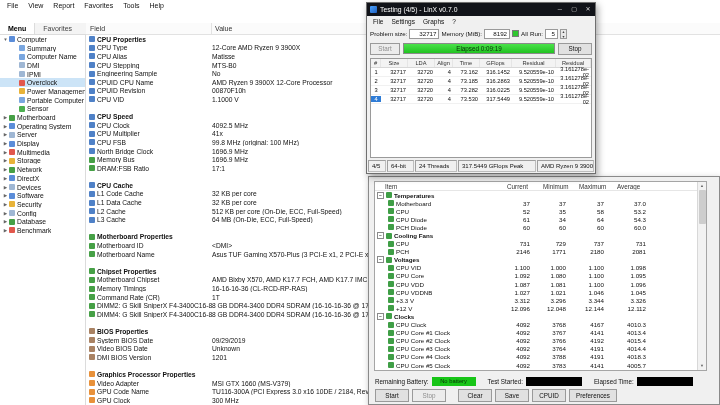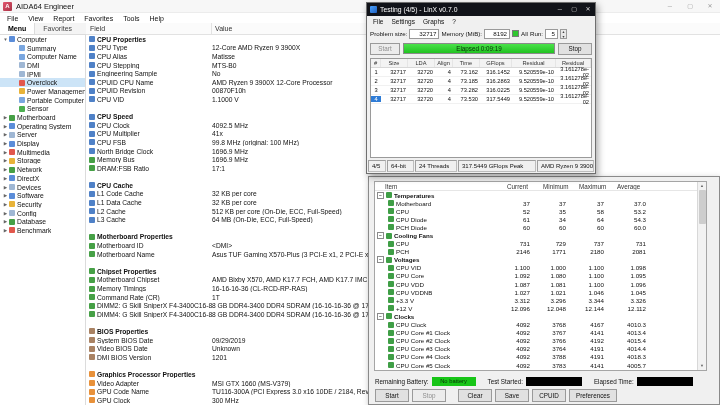--- a/index.html
+++ b/index.html
@@ -90,29 +90,20 @@
   .s-batt { background:#17c517; color:#063006; font-size:5.8px; width:44px; height:9px; display:inline-flex; align-items:center; justify-content:center; margin-right:9px; }
   .s-black { width:56px; height:9px; background:#000; display:inline-block; margin-right:9px; }
   .s-buttons { position:absolute; left:6px; top:211px; height:14px; display:flex; gap:3px; align-items:center; font-size:6.4px; }
   .s-buttons .btn { height:13px; padding:0 6px; min-width:34px; }
   .s-buttons .btn.gap { margin-left:9px; }
 </style>
 </head>
 <body>
 
 <div id="aida">
-  <div class="a-title">
-    <span class="a-appicon">A</span>
-    <span>AIDA64 Engineer</span>
-    <span class="winbtns">
-      <span>─</span>
-      <span>▢</span>
-      <span>✕</span>
-    </span>
-  </div>
   <div class="a-menubar" id="aida-menu">
       <span>File</span>
       <span>View</span>
       <span>Report</span>
       <span>Favorites</span>
       <span>Tools</span>
       <span>Help</span>
     </div>
   <div class="a-tabs">
     <span class="a-tab active">Menu</span>

